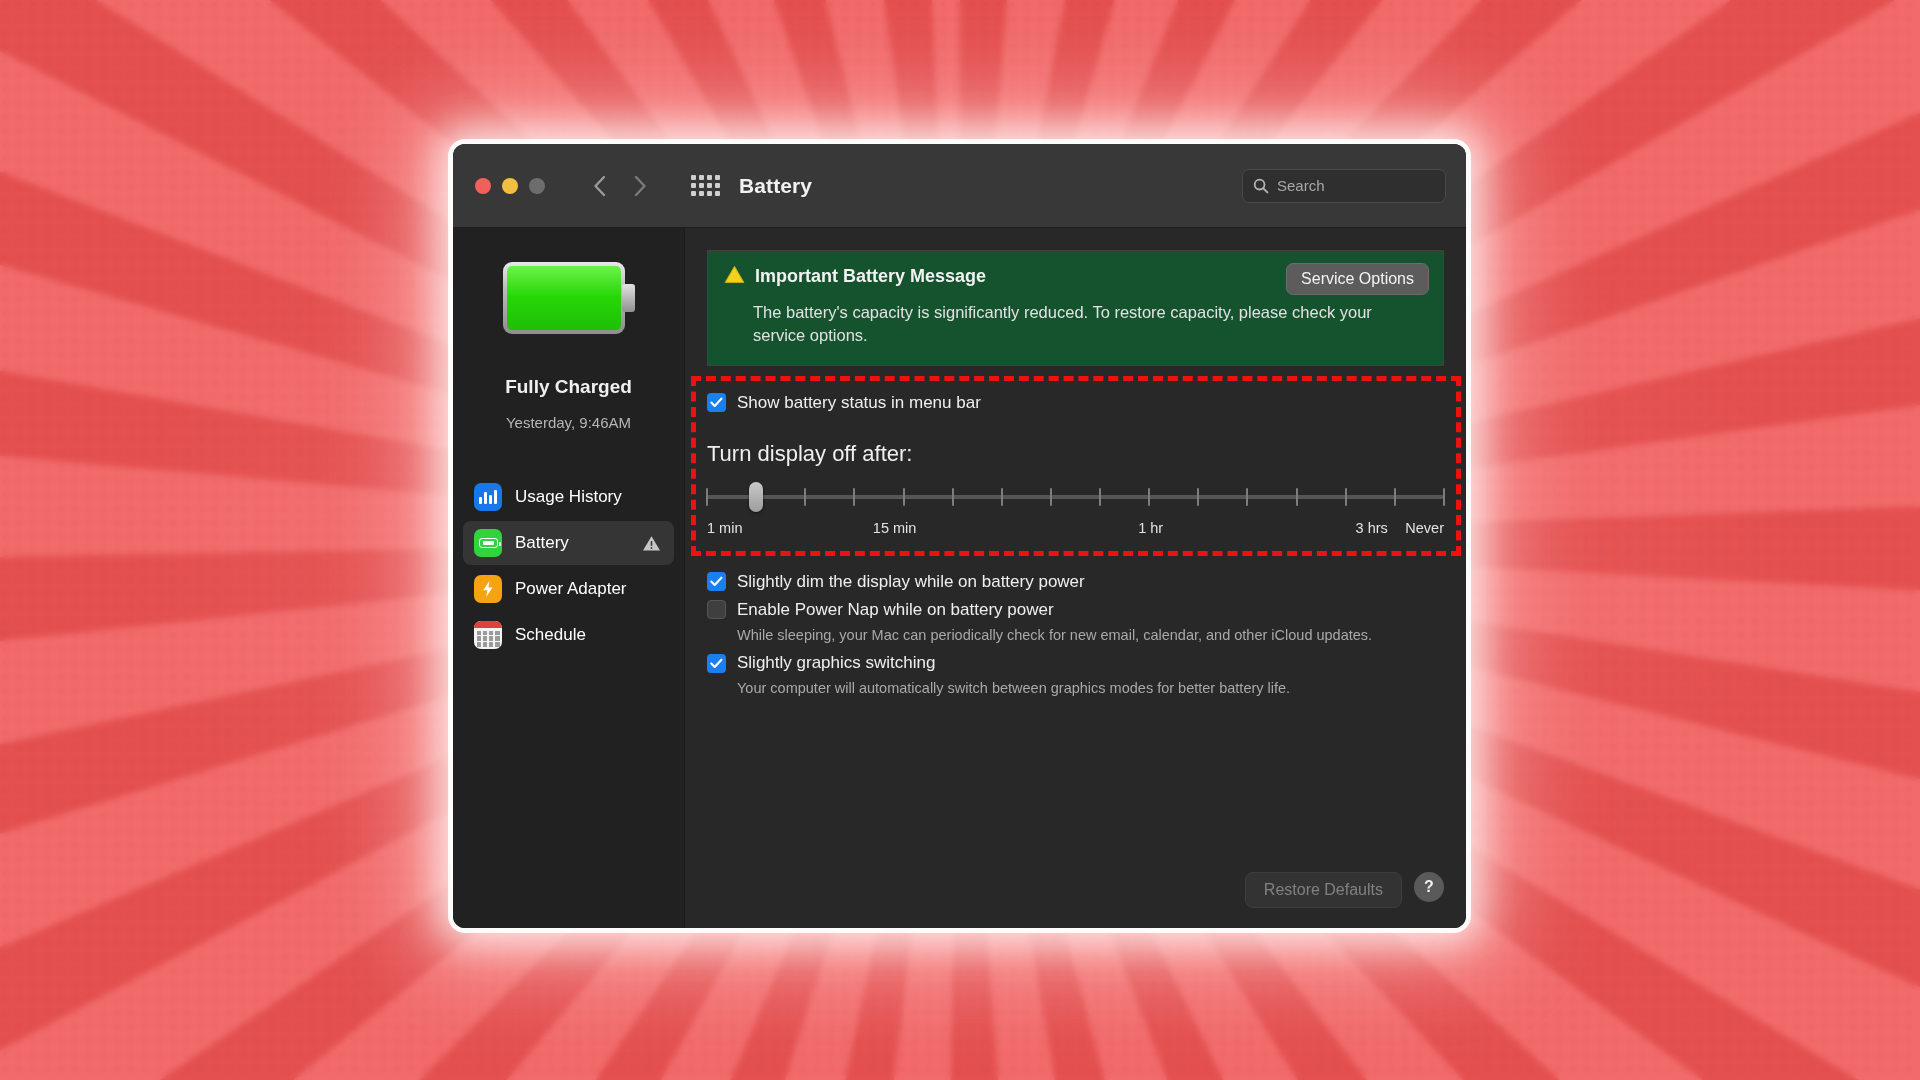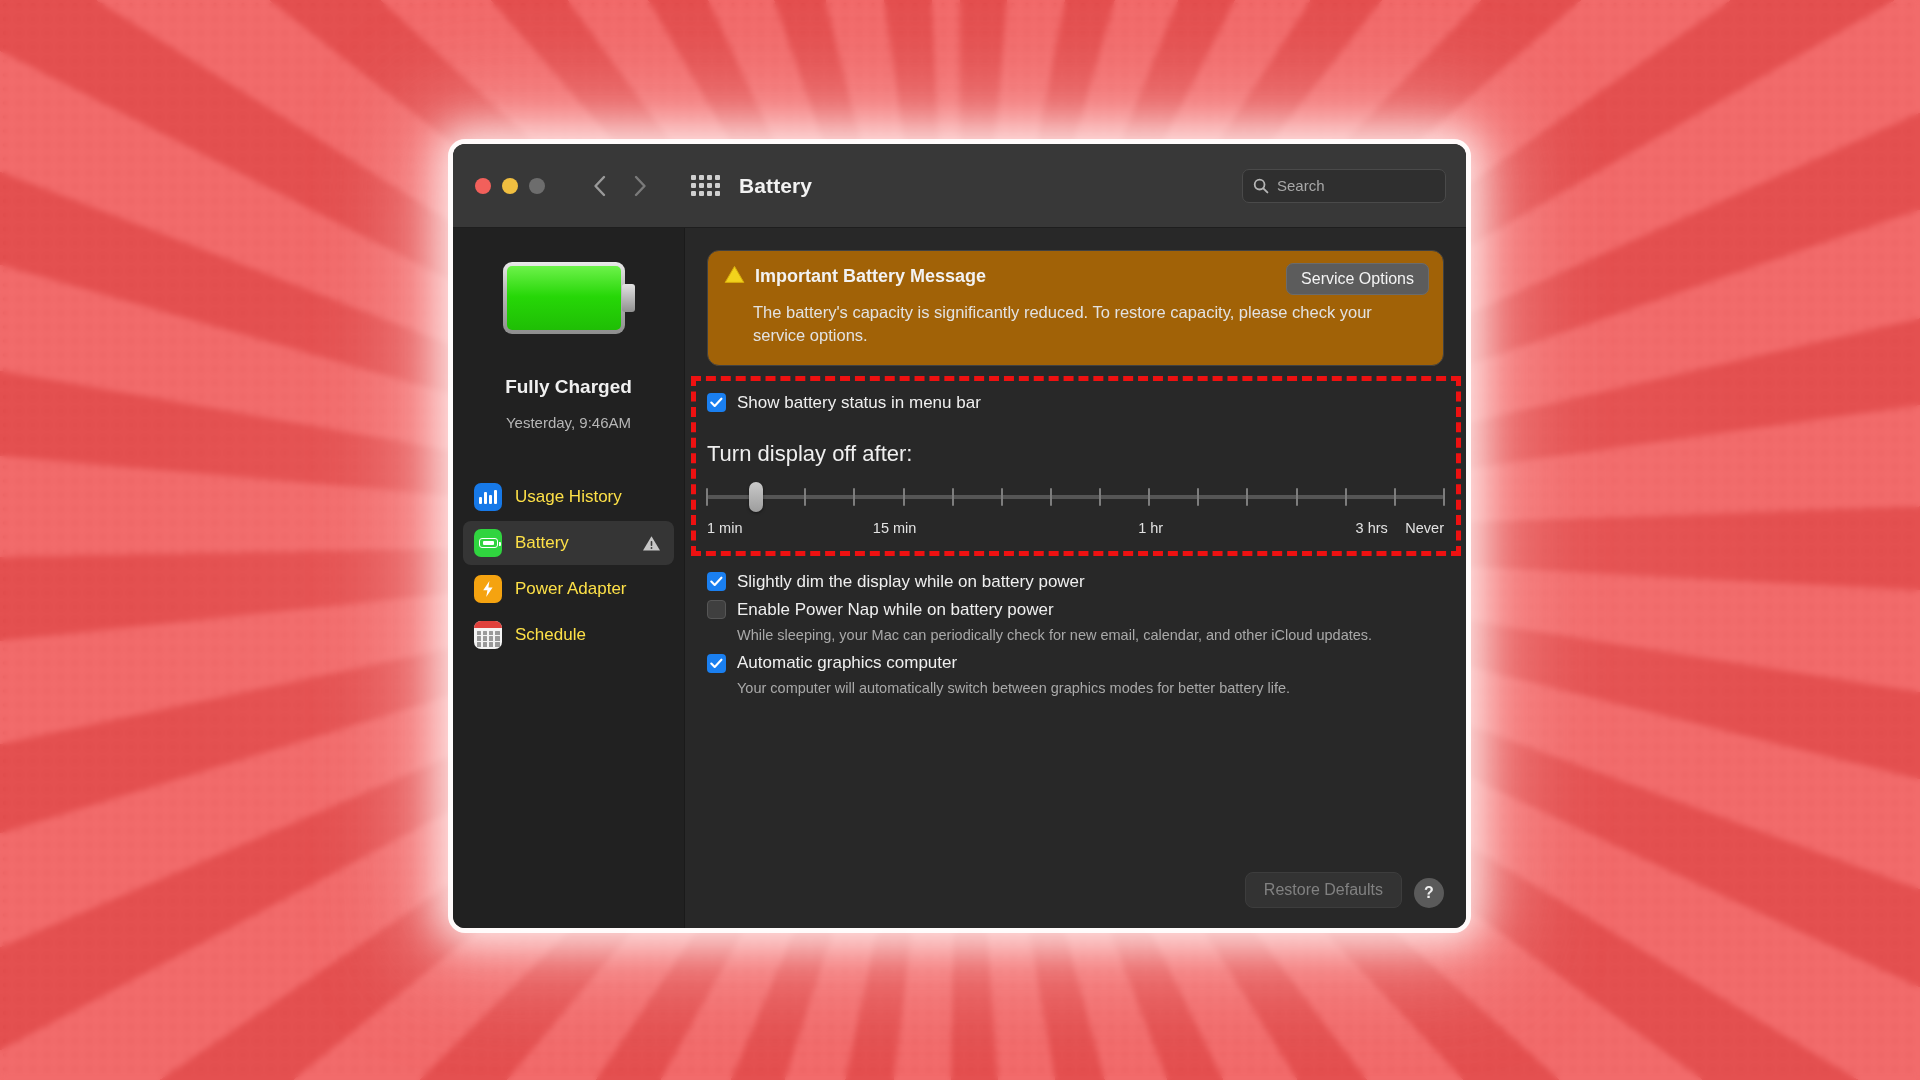--- a/index.html
+++ b/index.html
@@ -169,28 +169,28 @@
     width:2px; height:4px; background:#fff; border-radius:0 1px 1px 0;
   }
   .nav-ico.adapter { background:#f5a310; }
   .nav-ico.sched { background:#f4f4f4; overflow:hidden; flex-direction:column; }
   .nav-ico.sched .top { height:7px; width:100%; background:#e0413c; }
   .nav-ico.sched .grid {
     flex:1; width:100%; display:grid; grid-template-columns:repeat(4,1fr);
     grid-auto-rows:1fr; gap:1.5px; padding:2.5px;
   }
   .nav-ico.sched .grid i { background:#9a9a9a; border-radius:.5px; }
-  .nav-label { color:#fde047; font-size:17px; }
+  .nav-label { color:#ffffff; font-size:17px; }
   .nav-warn { position:absolute; right:13px; display:flex; }
 
   
   #content { flex:1; position:relative; background:#282828; padding:22px 22px 0 22px; min-width:0; }
 
   #banner {
-    background:#a16207; border:1px solid #414141; border-radius:12px;
+    background:#14532d; border:1px solid #414141; border-radius:1px;
     padding:14px 16px 17px 16px;
     position:relative;
   }
   #banner-head { display:flex; align-items:center; gap:10px; }
   #banner-title { color:#f2f2f2; font-size:18px; font-weight:bold; }
   #service-options {
     position:absolute; right:14px; top:12px;
     background:#5c5c5c; border:1px solid #6b6b6b; border-radius:7px;
     color:#f3f3f3; font-size:16px; padding:6px 14px;
     font-family:"Liberation Sans", sans-serif;
@@ -249,21 +249,21 @@
   #options-list { margin-top:16px; }
   #options-list .chk-row { margin-bottom:0; }
   .opt-block { margin-bottom:8px; }
   .opt-desc {
     margin-left:30px; margin-top:5px; margin-right:40px;
     color:#a9a9a9; font-size:14.5px; line-height:1.4;
   }
 
   #footer {
     position:absolute; right:22px; bottom:20px;
-    display:flex; align-items:flex-end; gap:12px;
+    display:flex; align-items:flex-start; gap:12px;
   }
   #restore-defaults {
     background:#333333; border:1px solid #3d3d3d; border-radius:8px;
     color:#818181; font-size:16px; padding:8px 18px;
     font-family:"Liberation Sans", sans-serif;
   }
   #help-button {
     width:30px; height:30px; border-radius:50%;
     background:#5a5a5a; color:#f0f0f0;
     display:flex; align-items:center; justify-content:center;
@@ -490,21 +490,21 @@
           <div class="opt-desc">While sleeping, your Mac can periodically check for new email, calendar, and other iCloud updates.</div>
         </div>
 
         <div class="opt-block">
           <div class="chk-row">
             <span class="checkbox on">
               <svg width="13" height="11" viewBox="0 0 13 11">
                   <path d="M1.3 5.5 L4.7 9 L11.4 1.7" fill="none" stroke="#fff" stroke-width="2.1" stroke-linecap="round" stroke-linejoin="round"></path>
                 </svg>
             </span>
-            <span class="chk-label">Automatic graphics computer</span>
+            <span class="chk-label">Slightly graphics switching</span>
           </div>
           <div class="opt-desc">Your computer will automatically switch between graphics modes for better battery life.</div>
         </div>
 
       </div>
 
       <div id="footer">
         <button id="restore-defaults">Restore Defaults</button>
         <button id="help-button">?</button>
       </div>

